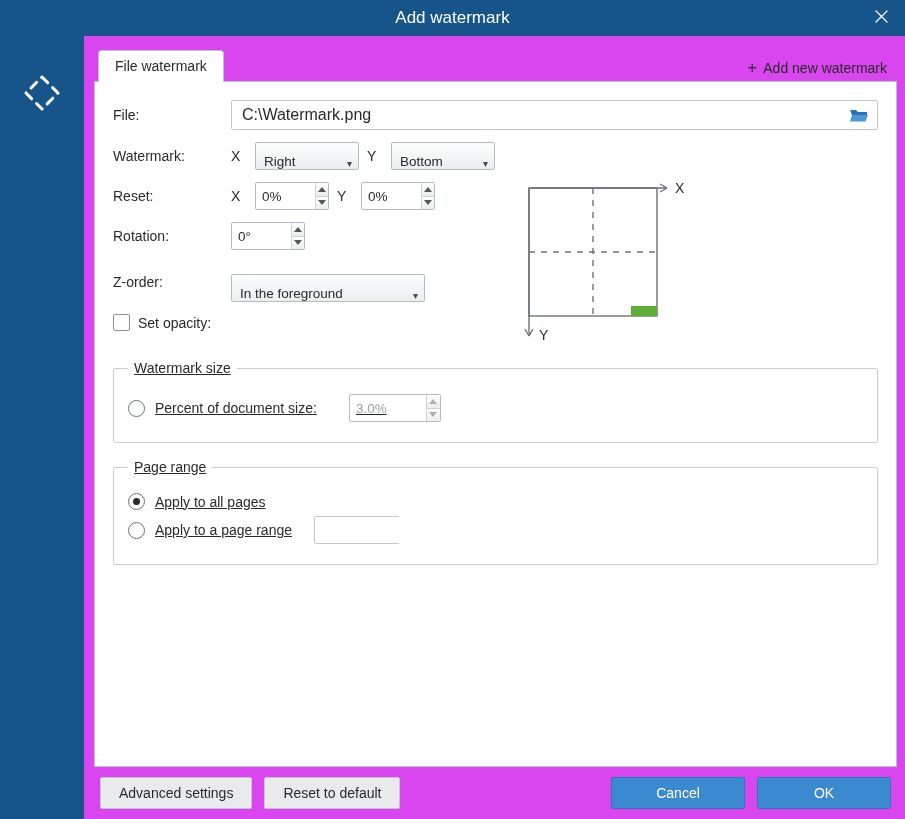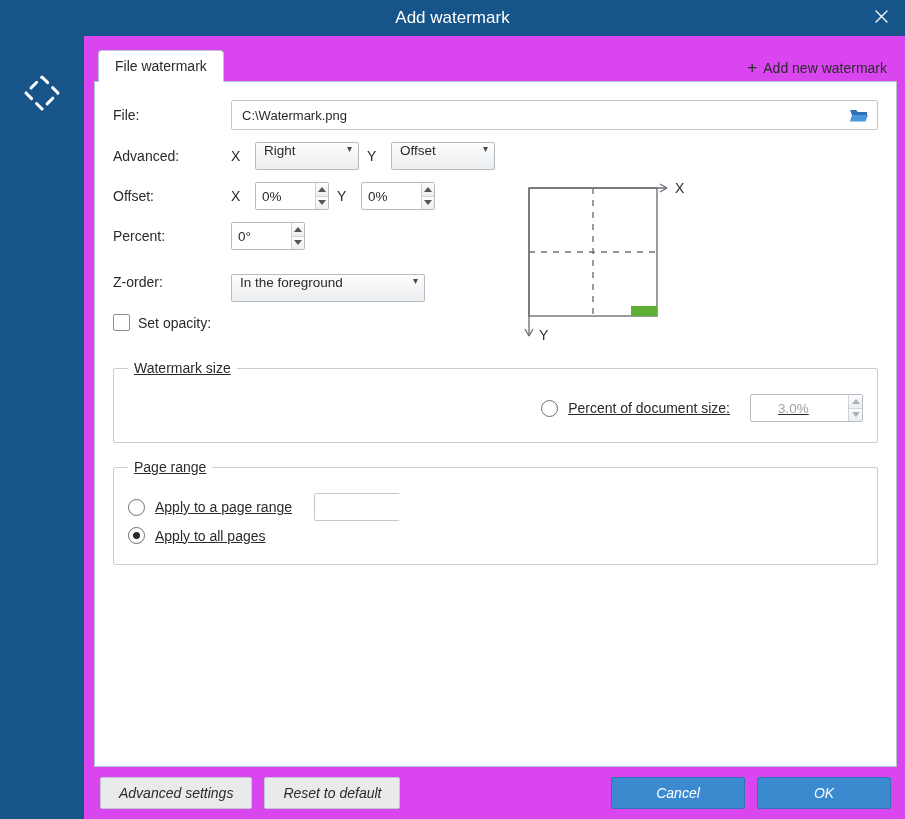--- a/index.html
+++ b/index.html
@@ -100,30 +100,30 @@
   .form-and-diagram{display:flex;gap:24px;align-items:flex-start;}
   .formcol{flex:0 0 auto;}
   .diagramcol{flex:0 0 auto;padding-top:36px;}
 
   
   .filefield{
     flex:1 1 auto;height:28px;
     border:1px solid #c2c8ce;border-radius:2px;
     background:#fff;padding:0 8px;display:flex;align-items:center;justify-content:space-between;
   }
-  .filefield input{border:none;outline:none;width:100%;font-size:13px;color:#2a2a2a;}
+  .filefield input{border:none;outline:none;width:100%;font-size:16px;color:#2a2a2a;}
   .filefield .browse{color:var(--link-blue);cursor:pointer;font-size:17px; padding-left:8px;}
   .filefield .browse svg{display:block}
 
   
   .combo{
     height:26px;min-width:88px;
     border:1px solid #b5bbc2;border-radius:2px;
     background:linear-gradient(#fdfdfd,#ebedef);
-    display:flex;align-items:flex-start;justify-content:space-between;
+    display:flex;align-items:flex-end;justify-content:space-between;
     padding:0 6px 0 8px;cursor:pointer;position:relative;
   }
   .combo .val{font-size:13.5px;}
   .combo .chev{font-size:10px;color:#4a4a4a;}
   .combo.wide{min-width:178px;margin-top:12px;}
 
   
   .spin{
     height:26px;width:72px;
     border:1px solid #b5bbc2;border-radius:2px;
@@ -170,21 +170,20 @@
   .pgrange-input{
     width:84px;height:26px;border:1px solid #c2c8ce;border-radius:2px;
     background:#fff;margin-left:12px;
   }
   .pgrange-input input{width:100%;height:100%;border:none;outline:none;padding:0 6px;font-size:14px;}
 
   
   .footer{
     display:flex;align-items:flex-end;gap:12px;
     padding:10px 6px 2px 6px;
-    font-style:italic;
   }
   .btn{
     height:30px;padding:0 18px;border-radius:2px;cursor:pointer;
     display:flex;align-items:center;justify-content:center;font-size:14px;
     user-select:none;
   }
   .btn.grey{background:var(--btn-grey);border:1px solid var(--btn-grey-border);color:#2a2a2a;}
   .btn.blue{background:var(--btn-blue);border:1px solid #2f74b4;color:#fff;min-width:96px;}
   .footer .spacer{flex:1 1 auto;}
 
@@ -243,37 +242,37 @@
               </svg>
             </span>
           </span>
         </div>
       </div>
 
       <div class="form-and-diagram">
         <div class="formcol">
 
           <div class="frow">
-            <div class="label">Advanced:</div>
+            <div class="label">Watermark:</div>
             <div class="ctrls">
               <span class="small-lbl">X</span>
               <div class="combo">
                 <span class="val">Right</span>
                 <span class="chev">▾</span>
               </div>
               <span class="small-lbl">Y</span>
               <div class="combo">
-                <span class="val">Offset</span>
+                <span class="val">Bottom</span>
                 <span class="chev">▾</span>
               </div>
             </div>
           </div>
 
           <div class="frow">
-            <div class="label">Offset:</div>
+            <div class="label">Reset:</div>
             <div class="ctrls">
               <span class="small-lbl">X</span>
               <div class="spin">
                 <input type="text" value="0%" style="">
                 <div class="arrows">
                   <div>
                       <svg width="8" height="5">
                         <path d="M4 0 L8 5 H0 Z" fill="#555"></path>
                       </svg>
                     </div>
@@ -297,21 +296,21 @@
                       <svg width="8" height="5">
                         <path d="M4 5 L0 0 H8 Z" fill="#555"></path>
                       </svg>
                     </div>
                 </div>
               </div>
             </div>
           </div>
 
           <div class="frow">
-            <div class="label">Percent:</div>
+            <div class="label">Rotation:</div>
             <div class="ctrls">
               <div class="spin">
                 <input type="text" value="0°" style="">
                 <div class="arrows">
                   <div>
                       <svg width="8" height="5">
                         <path d="M4 0 L8 5 H0 Z" fill="#555"></path>
                       </svg>
                     </div>
                   <div>
@@ -365,54 +364,54 @@
             <rect x="112" y="128" width="26" height="10" fill="var(--green)"></rect>
 
             <text x="156" y="15" font-size="14" fill="#2a2a2a">X</text>
             <text x="20" y="162" font-size="14" fill="#2a2a2a">Y</text>
           </svg>
         </div>
       </div>
 
       <fieldset class="group">
         <legend>Watermark size</legend>
-        <div class="radio" style="align-items:center;justify-content:flex-end;">
+        <div class="radio" style="align-items:center;">
           <span class="dot"></span>
           <span class="rlabel">Percent of document size:</span>
-          <div class="spin disabled" style="margin-left:10px;width:90px;padding-left:21px;">
+          <div class="spin disabled" style="margin-left:22px;width:90px;">
             <input type="text" disabled="" value="3.0%" style="">
             <div class="arrows">
               <div>
                   <svg width="8" height="5">
                     <path d="M4 0 L8 5 H0 Z" fill="#aab0b7"></path>
                   </svg>
                 </div>
               <div>
                   <svg width="8" height="5">
                     <path d="M4 5 L0 0 H8 Z" fill="#aab0b7"></path>
                   </svg>
                 </div>
             </div>
           </div>
         </div>
       </fieldset>
 
       <fieldset class="group">
         <legend>Page range</legend>
         <div class="radio">
+          <span class="dot on"></span>
+          <span class="rlabel">Apply to all pages</span>
+        </div>
+        <div class="radio">
           <span class="dot"></span>
           <span class="rlabel">Apply to a page range</span>
           <div class="pgrange-input">
             <input type="text" value="" style="">
           </div>
         </div>
-        <div class="radio">
-          <span class="dot on"></span>
-          <span class="rlabel">Apply to all pages</span>
-        </div>
       </fieldset>
 
     </div>
 
     <div class="footer">
       <div class="btn grey">
         <span>Advanced settings</span>
       </div>
       <div class="btn grey">
         <span>Reset to default</span>

